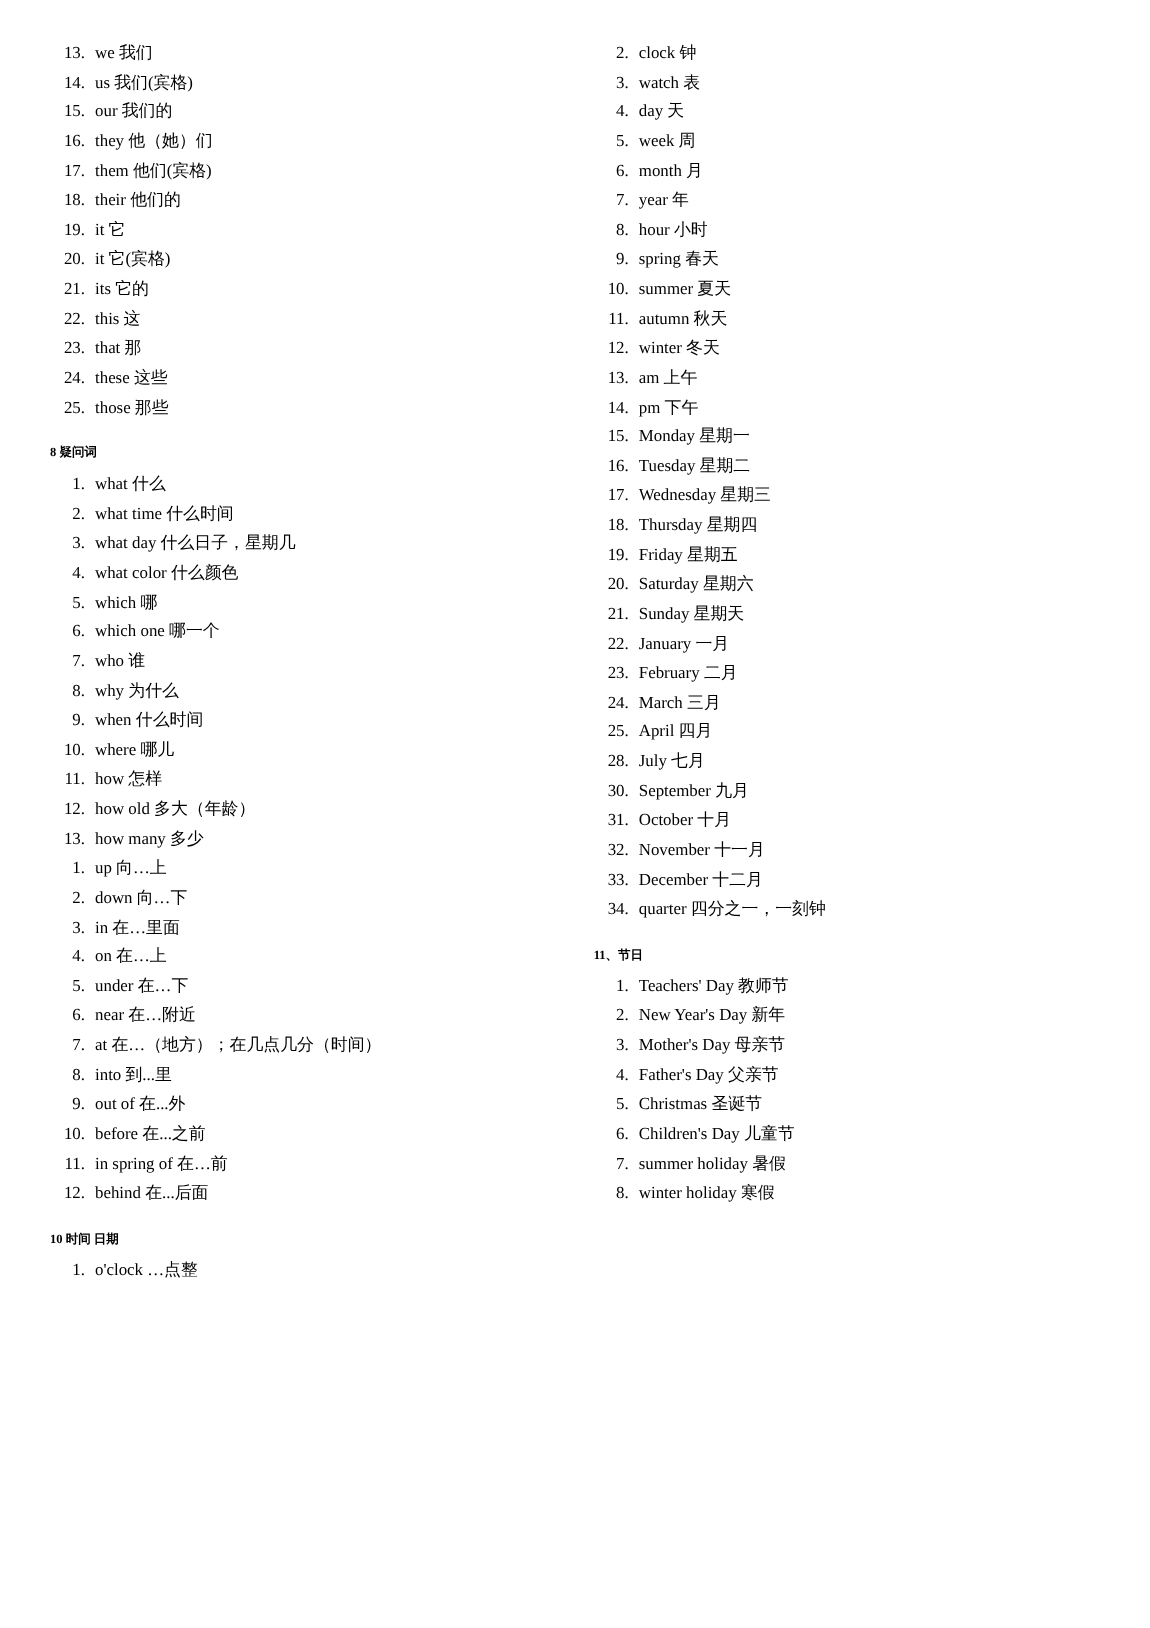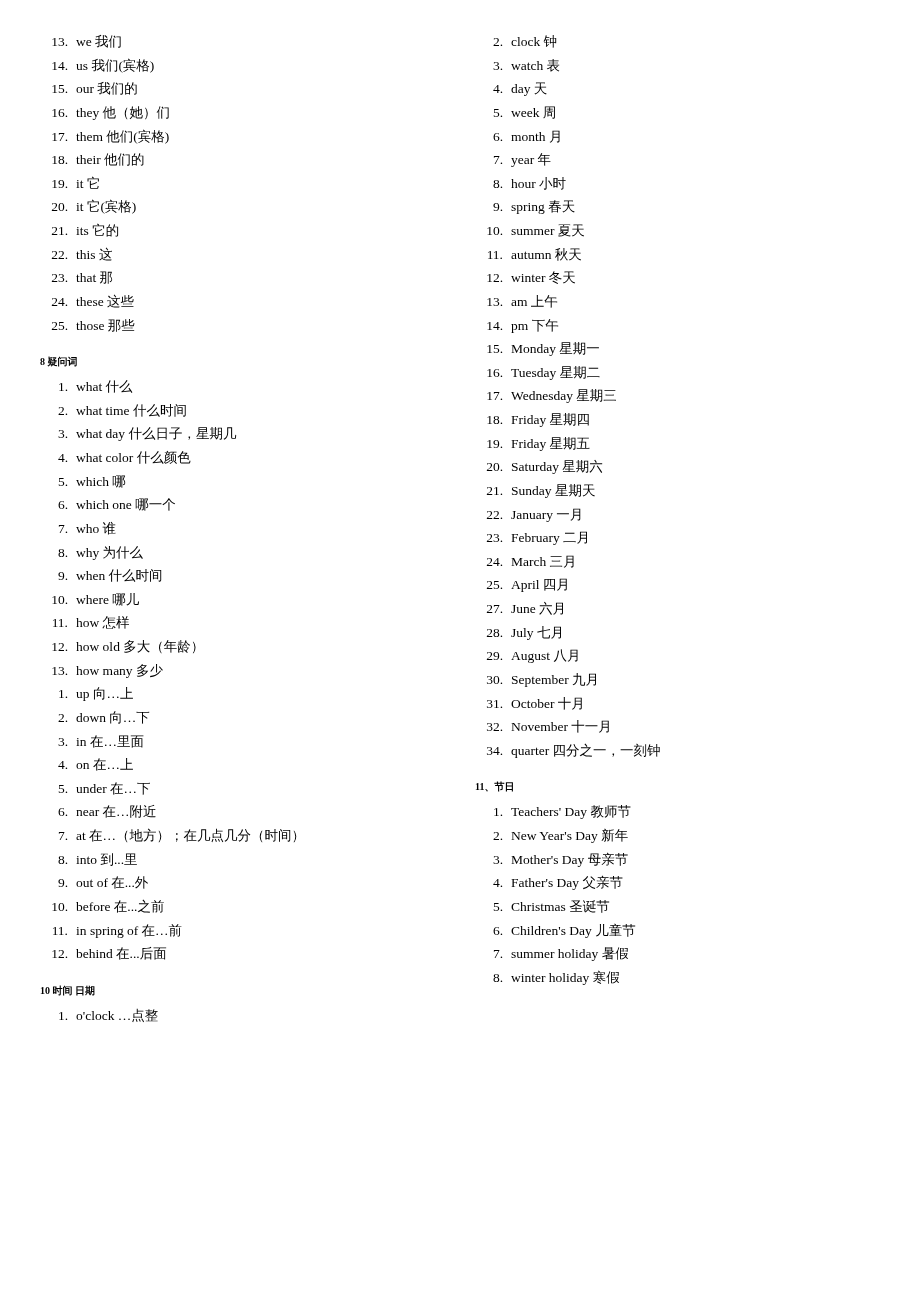--- a/index.html
+++ b/index.html
@@ -287,21 +287,21 @@
         <div class="item-row">
           <span class="item-num">16.</span>
           <span class="item-content">Tuesday 星期二</span>
         </div>
         <div class="item-row">
           <span class="item-num">17.</span>
           <span class="item-content">Wednesday 星期三</span>
         </div>
         <div class="item-row">
           <span class="item-num">18.</span>
-          <span class="item-content">Friday 星期四</span>
+          <span class="item-content">Thursday 星期四</span>
         </div>
         <div class="item-row">
           <span class="item-num">19.</span>
           <span class="item-content">Friday 星期五</span>
         </div>
         <div class="item-row">
           <span class="item-num">20.</span>
           <span class="item-content">Saturday 星期六</span>
         </div>
         <div class="item-row">
@@ -318,44 +318,40 @@
         </div>
         <div class="item-row">
           <span class="item-num">24.</span>
           <span class="item-content">March 三月</span>
         </div>
         <div class="item-row">
           <span class="item-num">25.</span>
           <span class="item-content">April 四月</span>
         </div>
         <div class="item-row">
-          <span class="item-num">27.</span>
-          <span class="item-content">June 六月</span>
-        </div>
-        <div class="item-row">
           <span class="item-num">28.</span>
           <span class="item-content">July 七月</span>
         </div>
         <div class="item-row">
-          <span class="item-num">29.</span>
-          <span class="item-content">August 八月</span>
-        </div>
-        <div class="item-row">
           <span class="item-num">30.</span>
           <span class="item-content">September 九月</span>
         </div>
         <div class="item-row">
           <span class="item-num">31.</span>
           <span class="item-content">October 十月</span>
         </div>
         <div class="item-row">
           <span class="item-num">32.</span>
           <span class="item-content">November 十一月</span>
         </div>
         <div class="item-row">
+          <span class="item-num">33.</span>
+          <span class="item-content">December 十二月</span>
+        </div>
+        <div class="item-row">
           <span class="item-num">34.</span>
           <span class="item-content">quarter 四分之一，一刻钟</span>
         </div>
       </div>
 
     <div class="section-title">11、节日</div>
     <div id="section11-list">
         <div class="item-row">
           <span class="item-num">1.</span>
           <span class="item-content">Teachers' Day 教师节</span>

